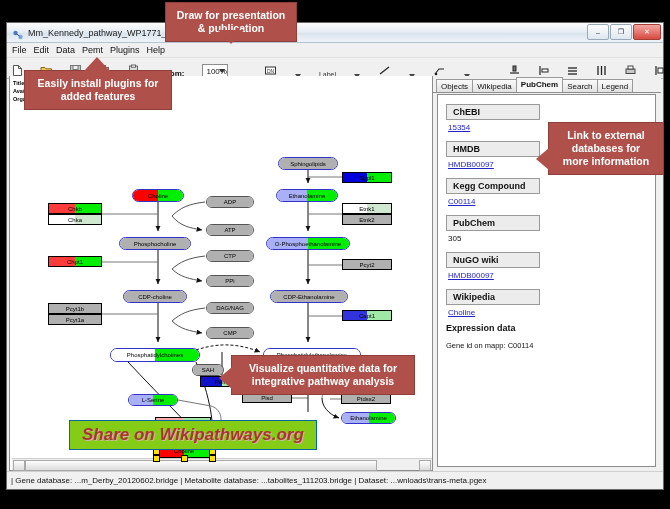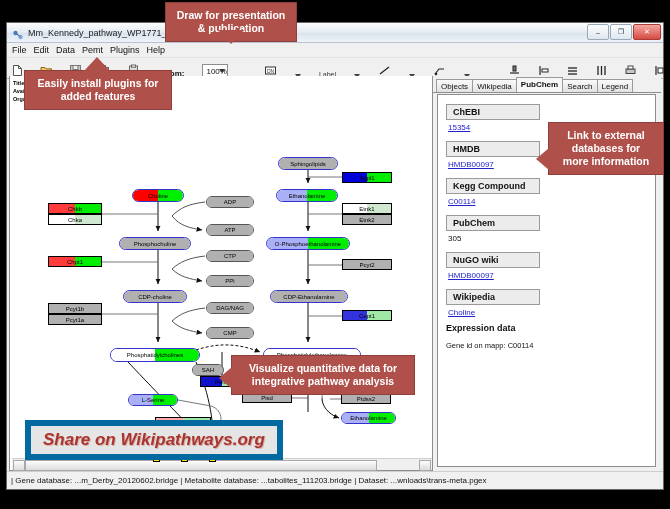--- a/index.html
+++ b/index.html
@@ -85,21 +85,21 @@
 
   
   .callout{position:absolute;background:#b0504a;color:#fff;font-weight:bold;text-align:center;
            font-size:10.5px;line-height:1.25;padding:6px 9px;border:1px solid #8e3f39;box-sizing:border-box;z-index:40;}
   .arrowdown{position:absolute;width:0;height:0;border-left:13px solid transparent;
              border-right:13px solid transparent;border-top:14px solid #b0504a;z-index:40;}
   .arrowup{position:absolute;width:0;height:0;border-left:13px solid transparent;
            border-right:13px solid transparent;border-bottom:14px solid #b0504a;z-index:40;}
   .arrowleft{position:absolute;width:0;height:0;border-top:11px solid transparent;
              border-bottom:11px solid transparent;border-right:13px solid #b0504a;z-index:40;}
-  .sharebox{position:absolute;border:6px solid #0369a1;background:#e5e5e5;padding:4px 12px;z-index:35;}
+  .sharebox{position:absolute;border:1px solid #0369a1;background:#84cc16;padding:4px 12px;z-index:35;margin-left:44px;}
   .sharetxt{font-size:17px;font-weight:bold;font-style:italic;color:#a8352e;white-space:nowrap;
             text-shadow:1px 1px 0 #d8b0ad;}
 </style>
 </head>
 <body>
 
 <div id="root">
 
   <div class="window">
 

